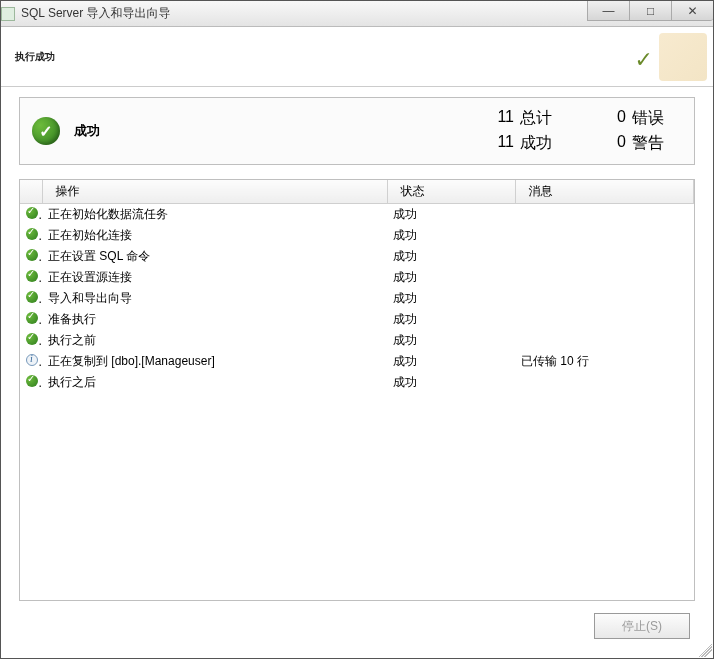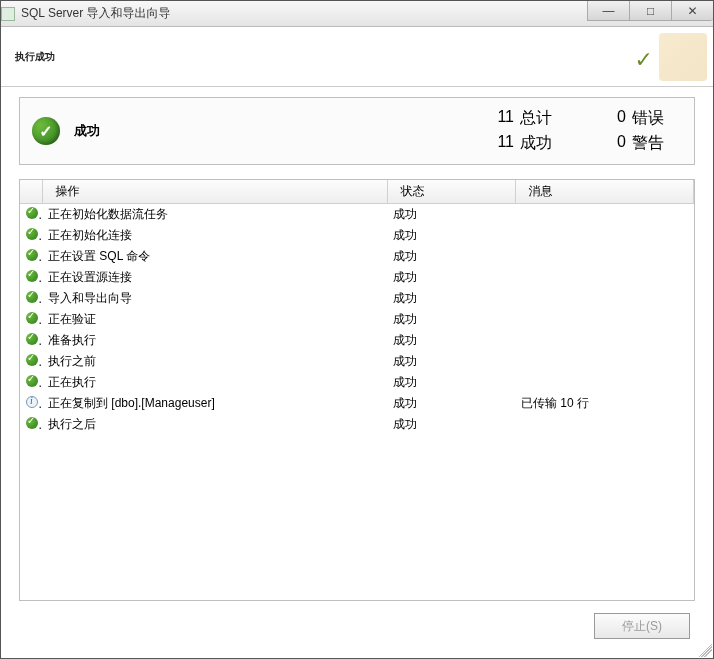--- a/index.html
+++ b/index.html
@@ -295,39 +295,27 @@
             <td></td>
           </tr>
           <tr>
             <td class="row-icon"><span class="ico-ok"></span></td>
             <td>导入和导出向导</td>
             <td>成功</td>
             <td></td>
           </tr>
           <tr>
             <td class="row-icon"><span class="ico-ok"></span></td>
-            <td>正在验证</td>
-            <td>成功</td>
-            <td></td>
-          </tr>
-          <tr>
-            <td class="row-icon"><span class="ico-ok"></span></td>
             <td>准备执行</td>
             <td>成功</td>
             <td></td>
           </tr>
           <tr>
             <td class="row-icon"><span class="ico-ok"></span></td>
             <td>执行之前</td>
-            <td>成功</td>
-            <td></td>
-          </tr>
-          <tr>
-            <td class="row-icon"><span class="ico-ok"></span></td>
-            <td>正在执行</td>
             <td>成功</td>
             <td></td>
           </tr>
           <tr>
             <td class="row-icon"><span class="ico-info"></span></td>
             <td>正在复制到 [dbo].[Manageuser]</td>
             <td>成功</td>
             <td><span class="msg-link">已传输 10 行</span></td>
           </tr>
           <tr>

